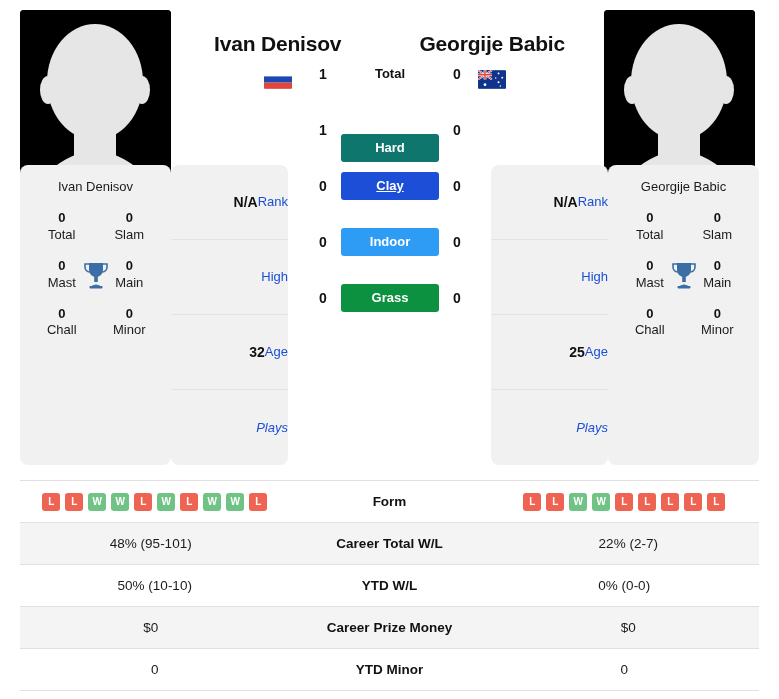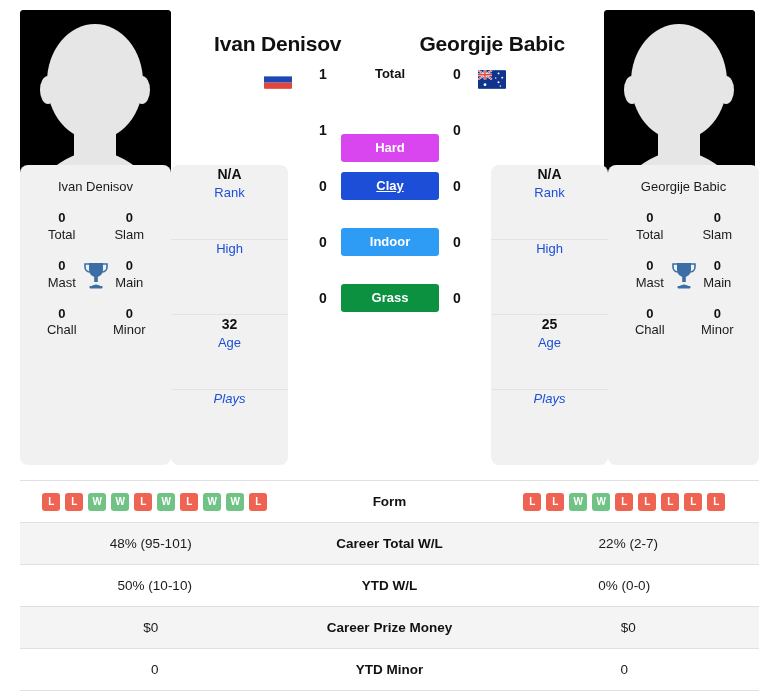--- a/index.html
+++ b/index.html
@@ -123,23 +123,23 @@
   }
 
   
   .info-card {
     width: 117px;
     flex: 0 0 117px;
   }
   .info-row {
     height: 75px;
     display: flex;
-    flex-direction: column;
+    flex-direction: row;
     align-items: center;
-    justify-content: flex-start;
+    justify-content: flex-end;
     border-bottom: 1px solid #e3e3e3;
     box-sizing: border-box;
   }
   .info-row:last-child { border-bottom: none; font-style: italic; }
   .info-val {
     font-size: 14px;
     font-weight: bold;
     color: #111111;
     line-height: 1.35;
   }
@@ -309,21 +309,21 @@
   </div>
 
   <div class="compare">
       <div class="cmp-row">
         <div class="cmp-num">1</div>
         <div class="cmp-label plain">Total</div>
         <div class="cmp-num">0</div>
       </div>
       <div class="cmp-row">
         <div class="cmp-num">1</div>
-        <div class="cmp-label bar" style="background: #d946ef; margin-top: 36px;">Hard</div>
+        <div class="cmp-label bar" style="background: #0f766e; margin-top: 36px;">Hard</div>
         <div class="cmp-num">0</div>
       </div>
       <div class="cmp-row">
         <div class="cmp-num">0</div>
         <div class="cmp-label bar" style="background: #1d4ed8; text-decoration: underline;">Clay</div>
         <div class="cmp-num">0</div>
       </div>
       <div class="cmp-row">
         <div class="cmp-num">0</div>
         <div class="cmp-label bar" style="background: rgb(46, 155, 245);">Indoor</div>

